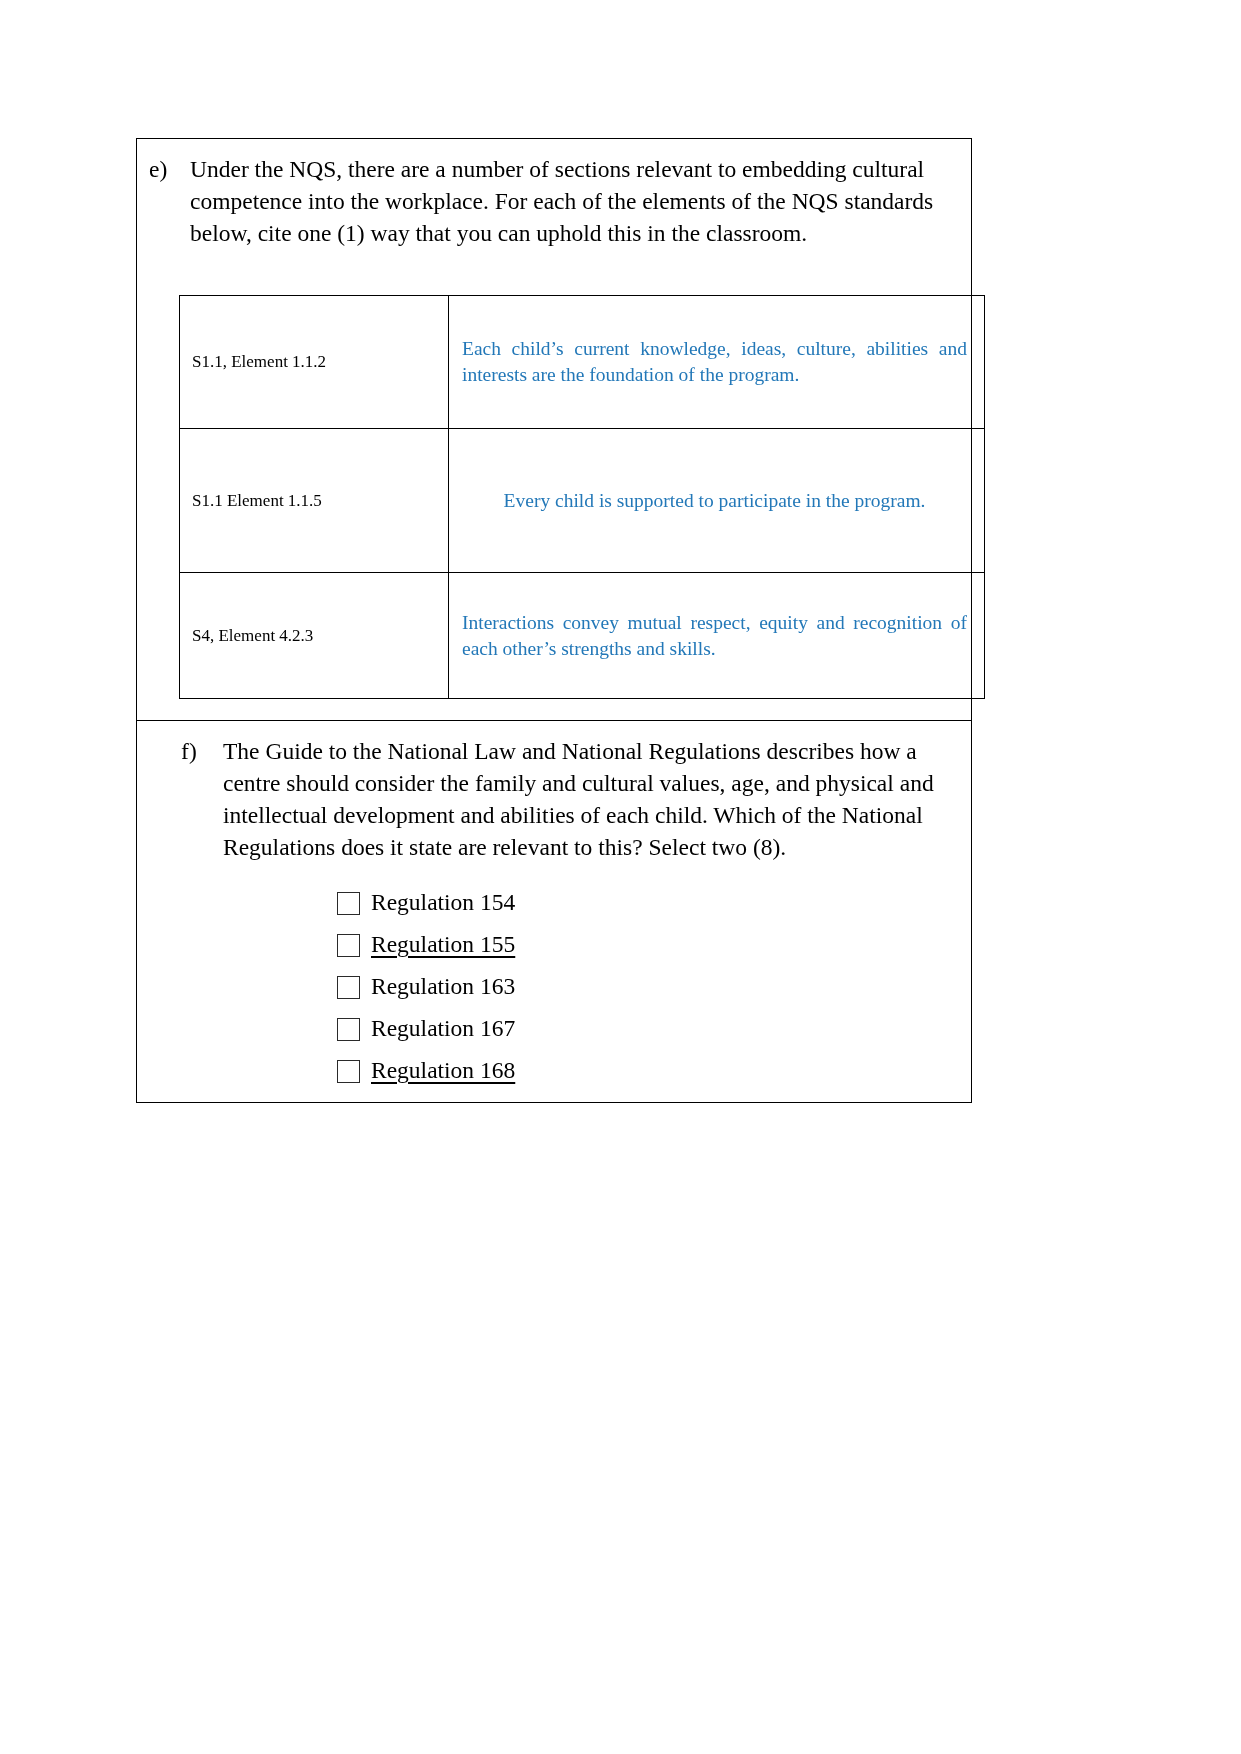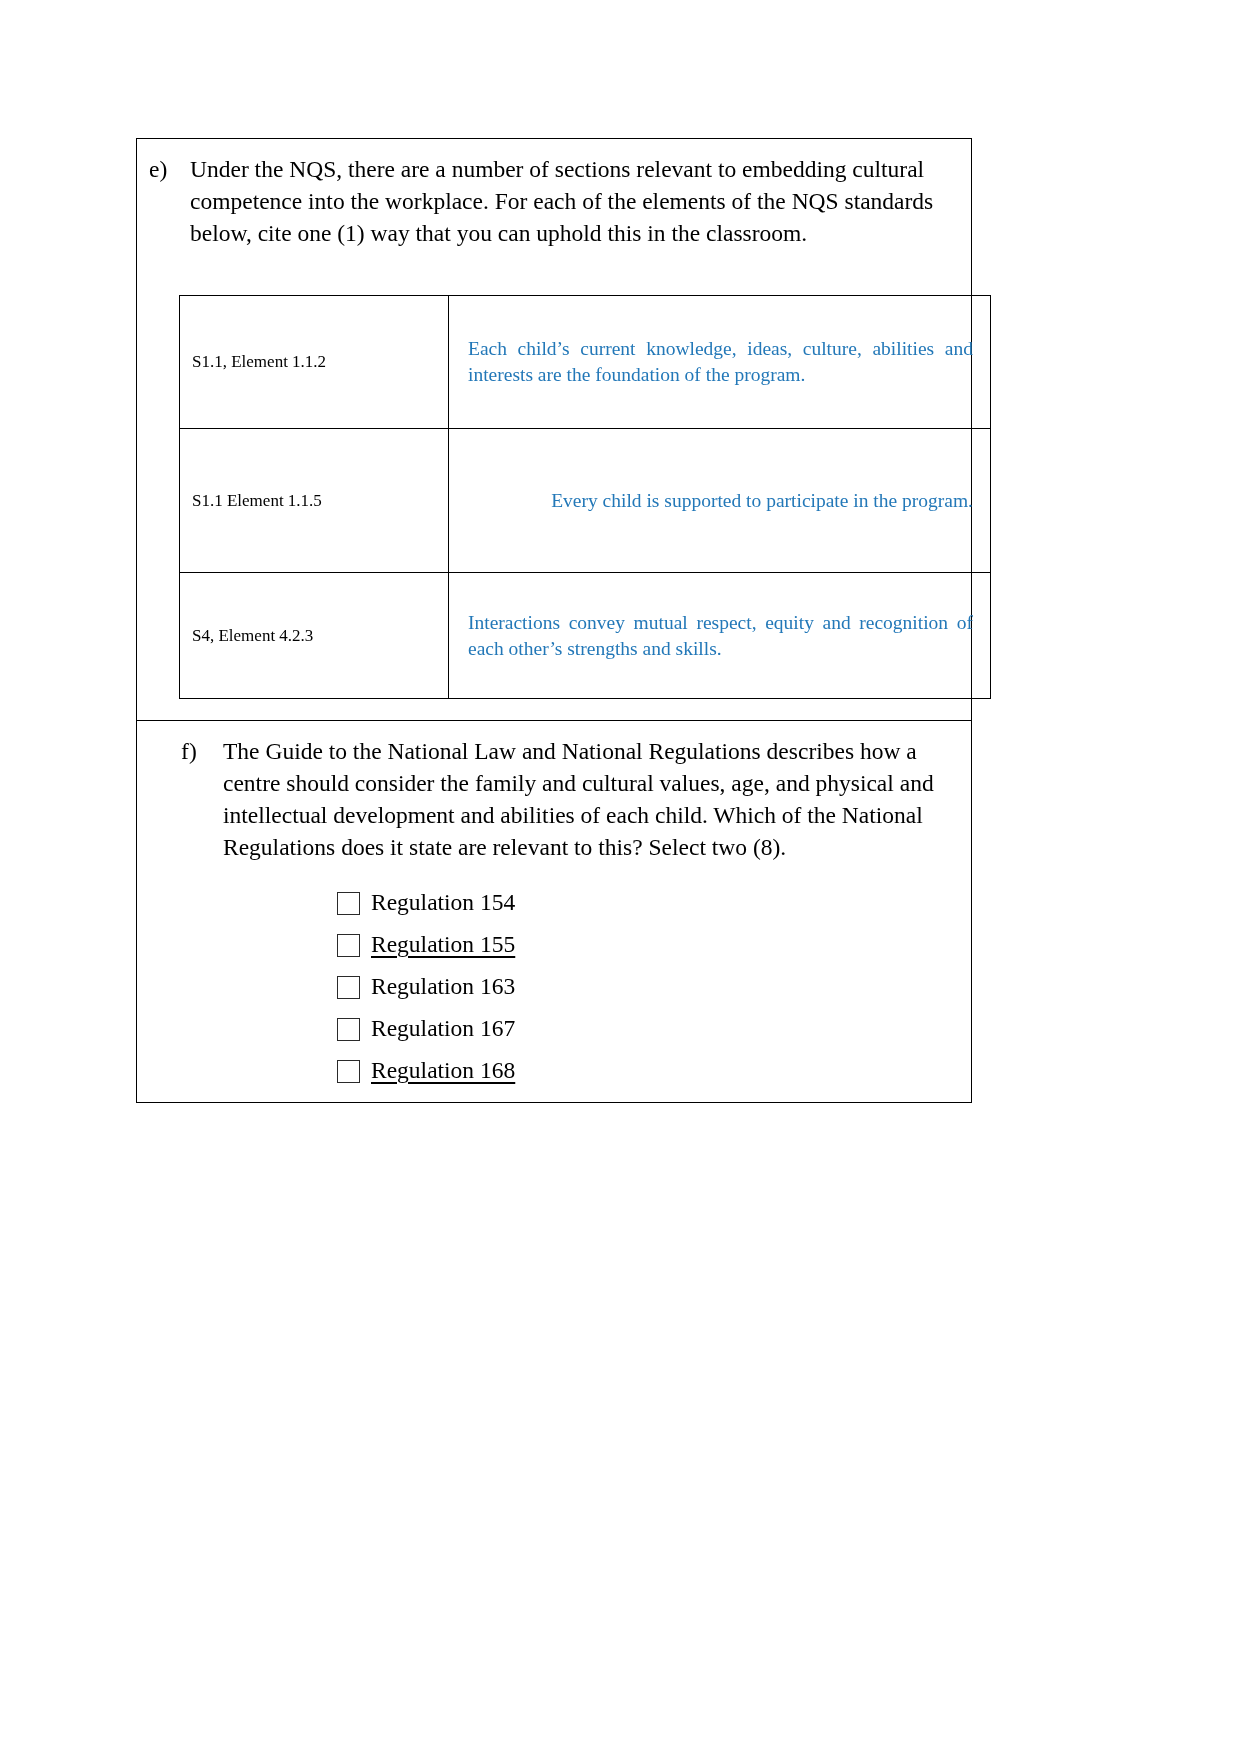--- a/index.html
+++ b/index.html
@@ -93,29 +93,29 @@
     color: #000000;
     text-align: left;
   }
   .nqs-table td.col-answer {
     width: 505px;
     font-size: 19.5px;
     line-height: 26px;
     color: #2378B8;
     text-align: justify;
     text-justify: inter-word;
-    padding-left: 19px;
+    padding-left: 13px;
     padding-right: 17px;
   }
   .nqs-table tr.r1 td { height: 112px; }
   .nqs-table tr.r2 td { height: 123px; }
   .nqs-table tr.r3 td { height: 105px; }
 
   .nqs-table td.col-answer.nojust {
-    text-align: right;
+    text-align: center;
   }
 
   
   .options {
     position: absolute;
     left: 200px;
     top: 160px;
   }
   .opt {
     display: flex;

